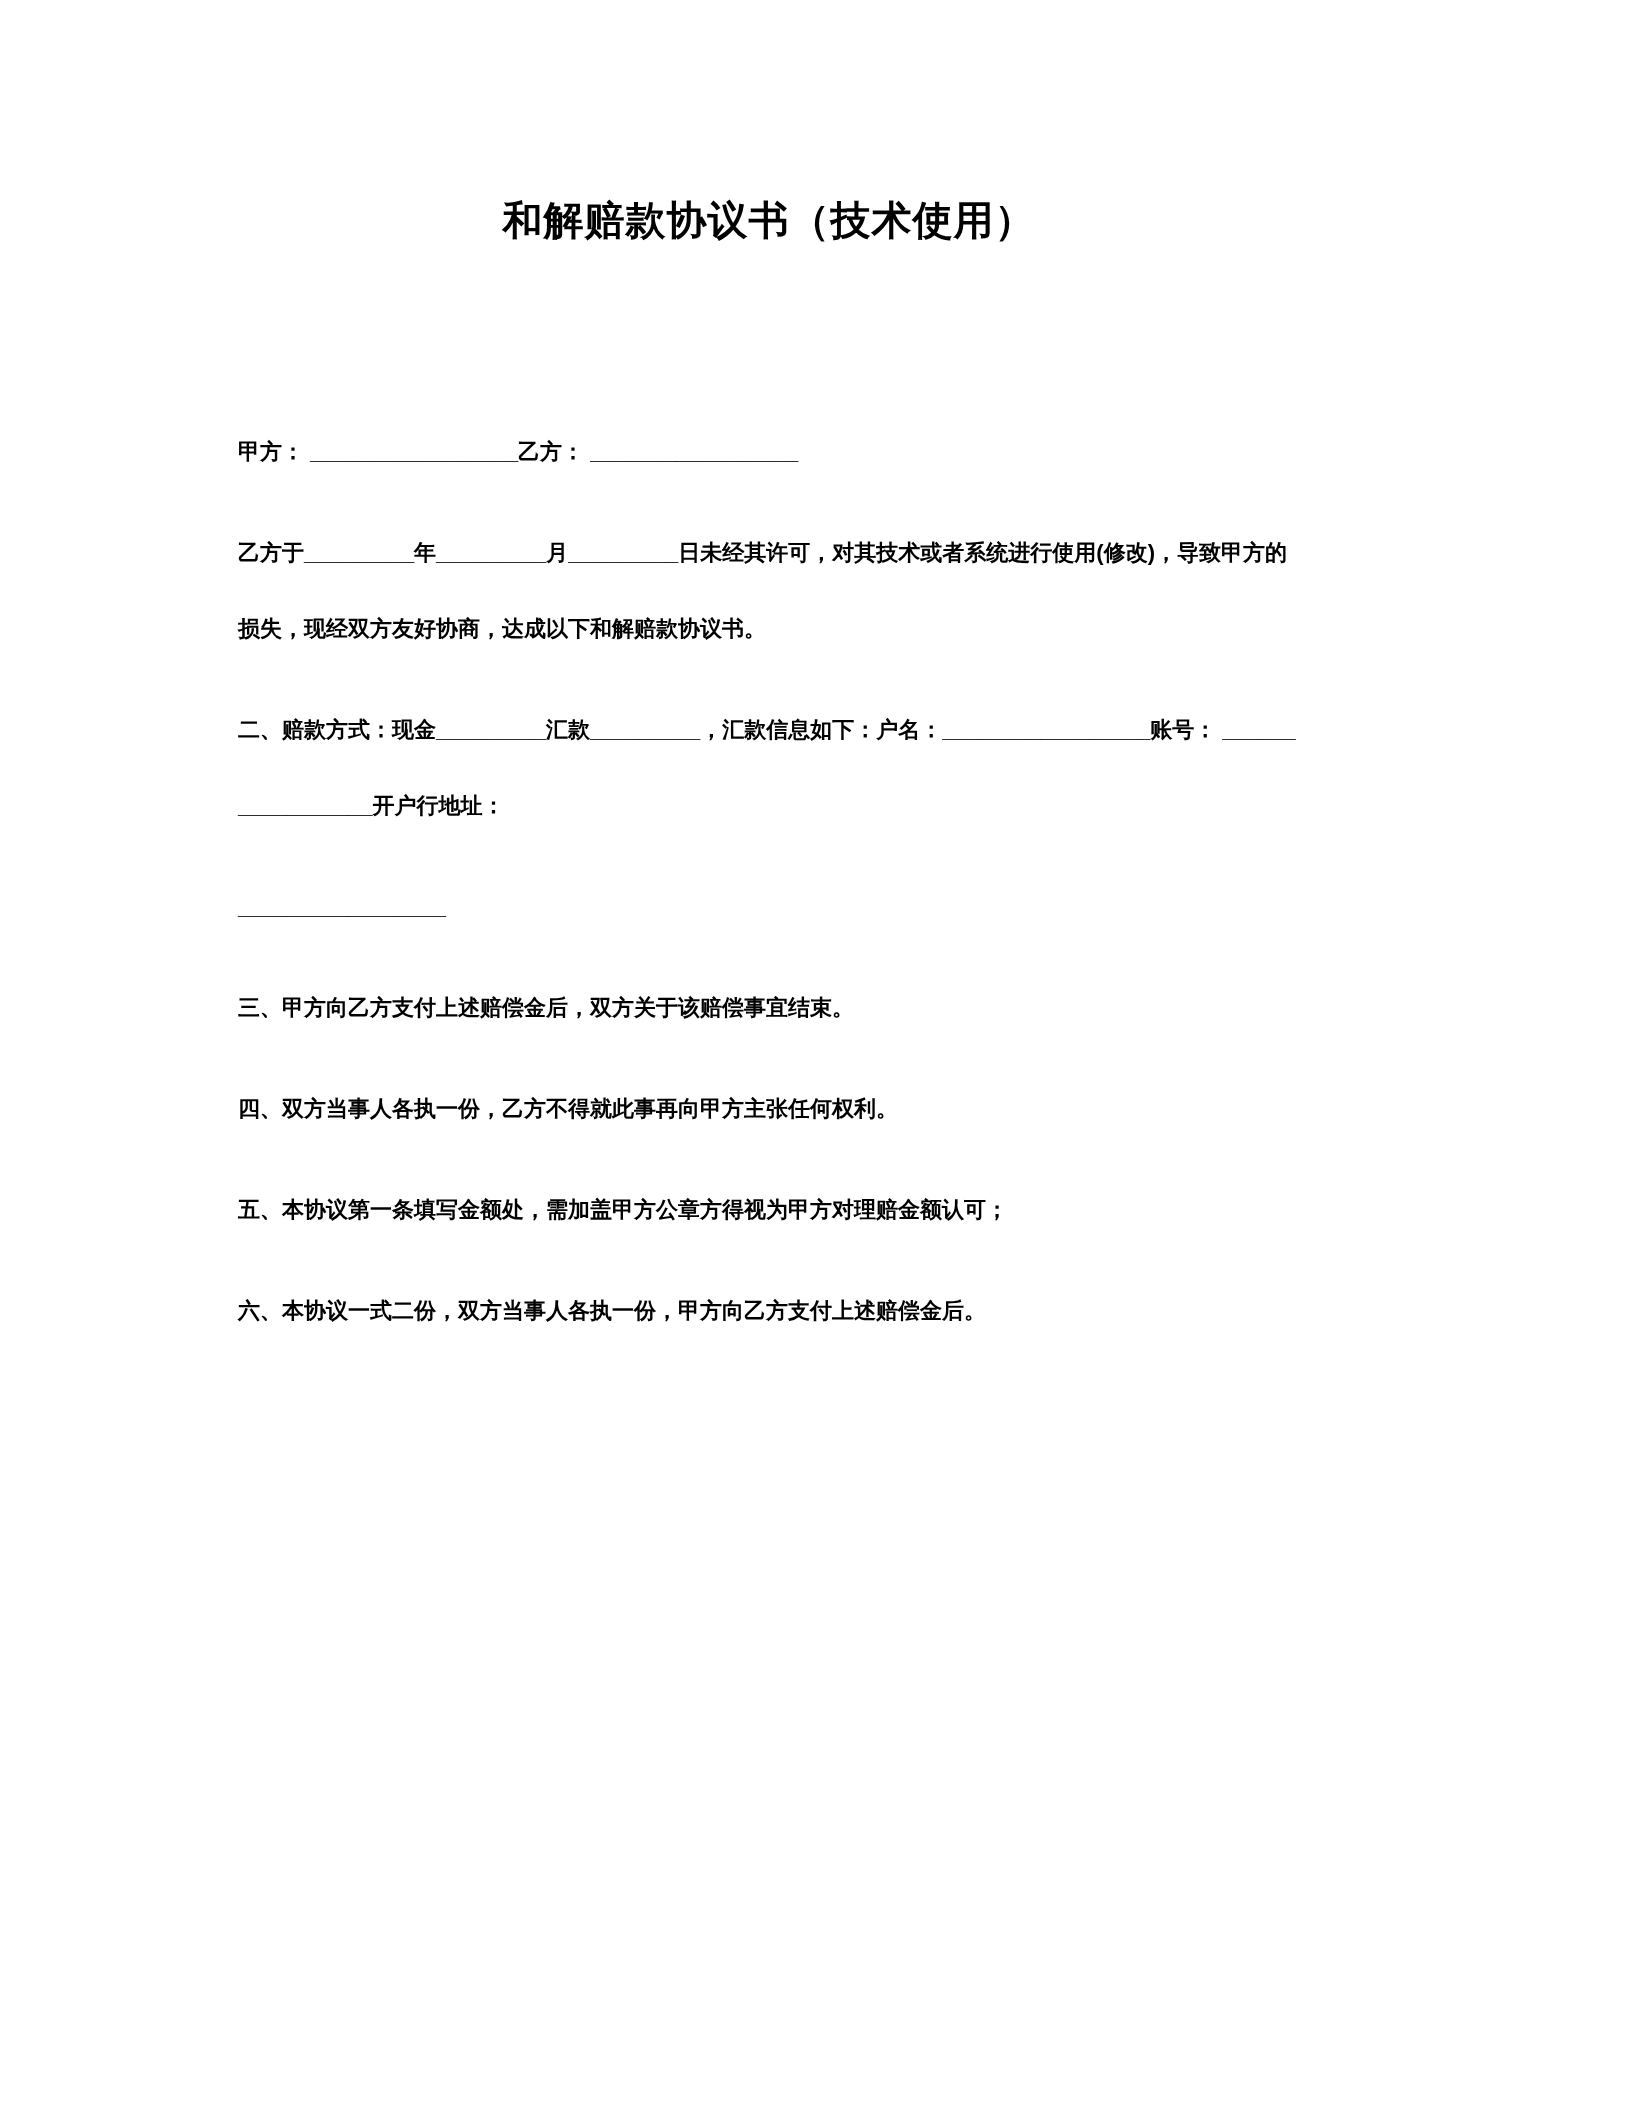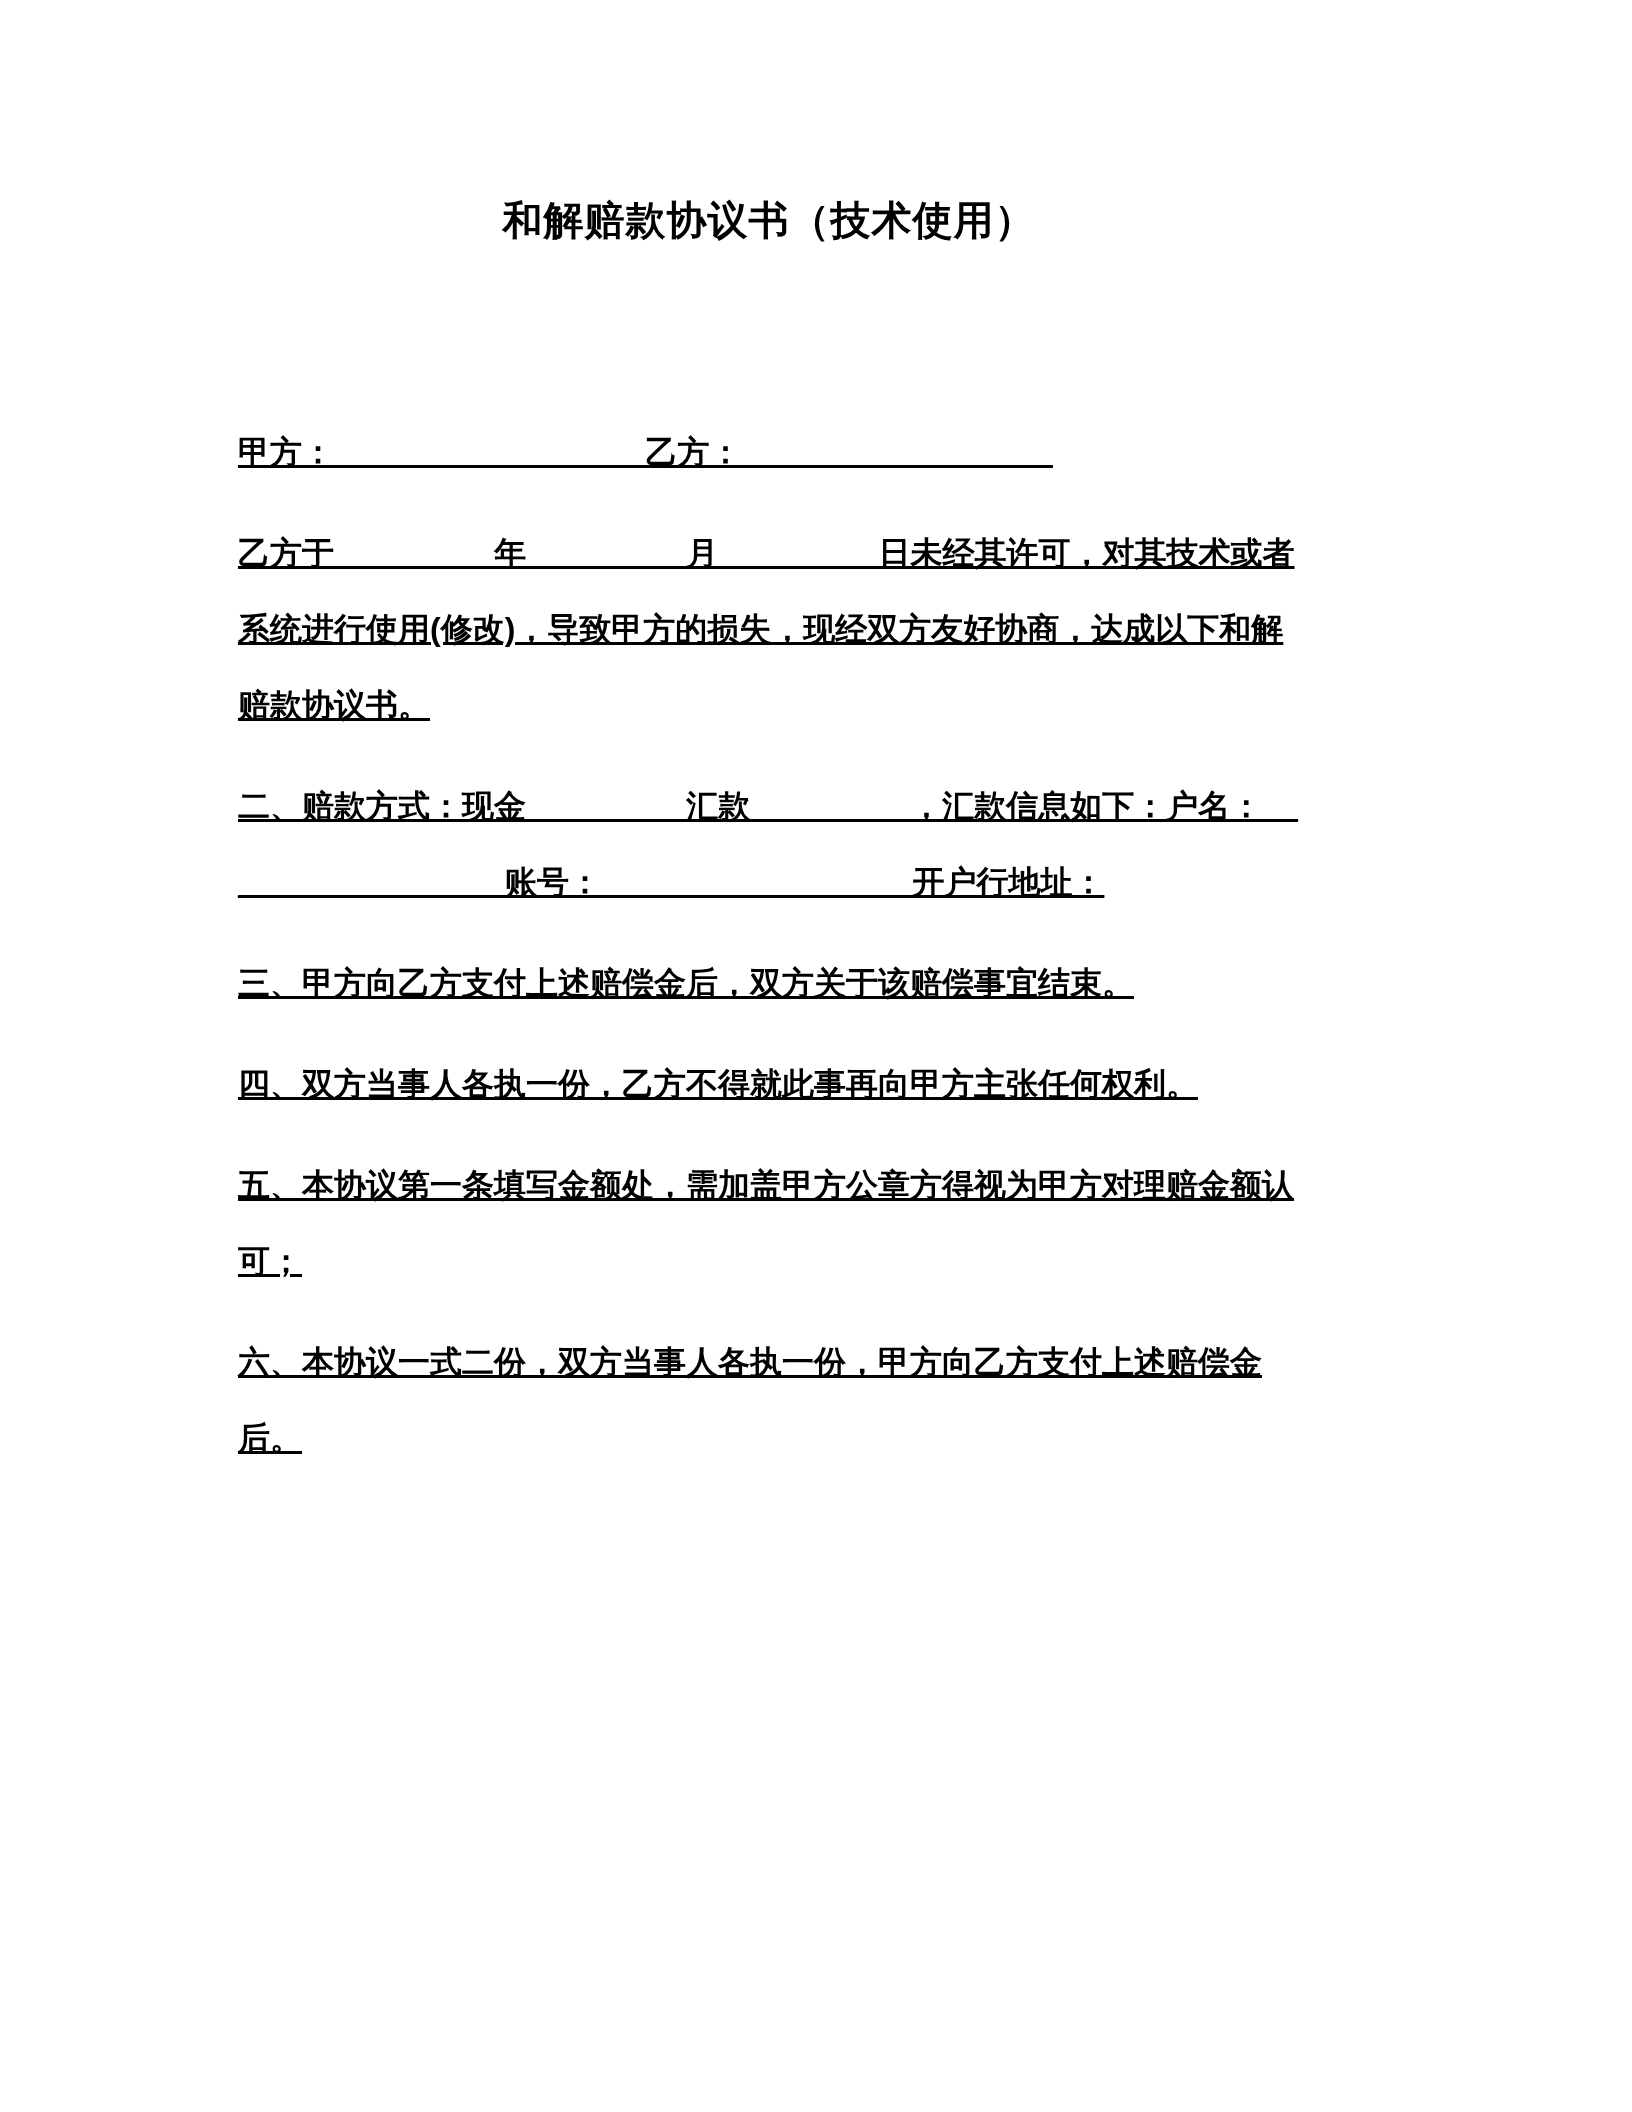--- a/index.html
+++ b/index.html
@@ -24,45 +24,45 @@
   }
   .doc-title {
     font-size: 40px;
     font-weight: 700;
     line-height: 48px;
     text-align: center;
     margin: 0 0 170px 0;
     letter-spacing: 1px;
   }
   .para {
-    font-size: 32px;
+    font-size: 22px;
     font-weight: 700;
     line-height: 76px;
     margin: 0 0 25px 0;
     word-break: break-all;
     overflow-wrap: anywhere;
     text-align: left;
-    text-decoration: underline;
   }
 </style>
 </head>
 <body>
 
 <div class="page">
   <div class="content">
 
     <h1 class="doc-title">和解赔款协议书（技术使用）</h1>
 
     <p class="para">甲方： _________________乙方： _________________</p>
 
     <p class="para">乙方于_________年_________月_________日未经其许可，对其技术或者系统进行使用(修改)，导致甲方的损失，现经双方友好协商，达成以下和解赔款协议书。</p>
 
 
     <p class="para">二、赔款方式：现金_________汇款_________，汇款信息如下：户名：_________________账号： _________________开户行地址：</p>
 
+    <p class="para">_________________</p>
 
     <p class="para">三、甲方向乙方支付上述赔偿金后，双方关于该赔偿事宜结束。</p>
 
     <p class="para">四、双方当事人各执一份，乙方不得就此事再向甲方主张任何权利。</p>
 
     <p class="para">五、本协议第一条填写金额处，需加盖甲方公章方得视为甲方对理赔金额认可；</p>
 
     <p class="para">六、本协议一式二份，双方当事人各执一份，甲方向乙方支付上述赔偿金后。</p>
 
 

